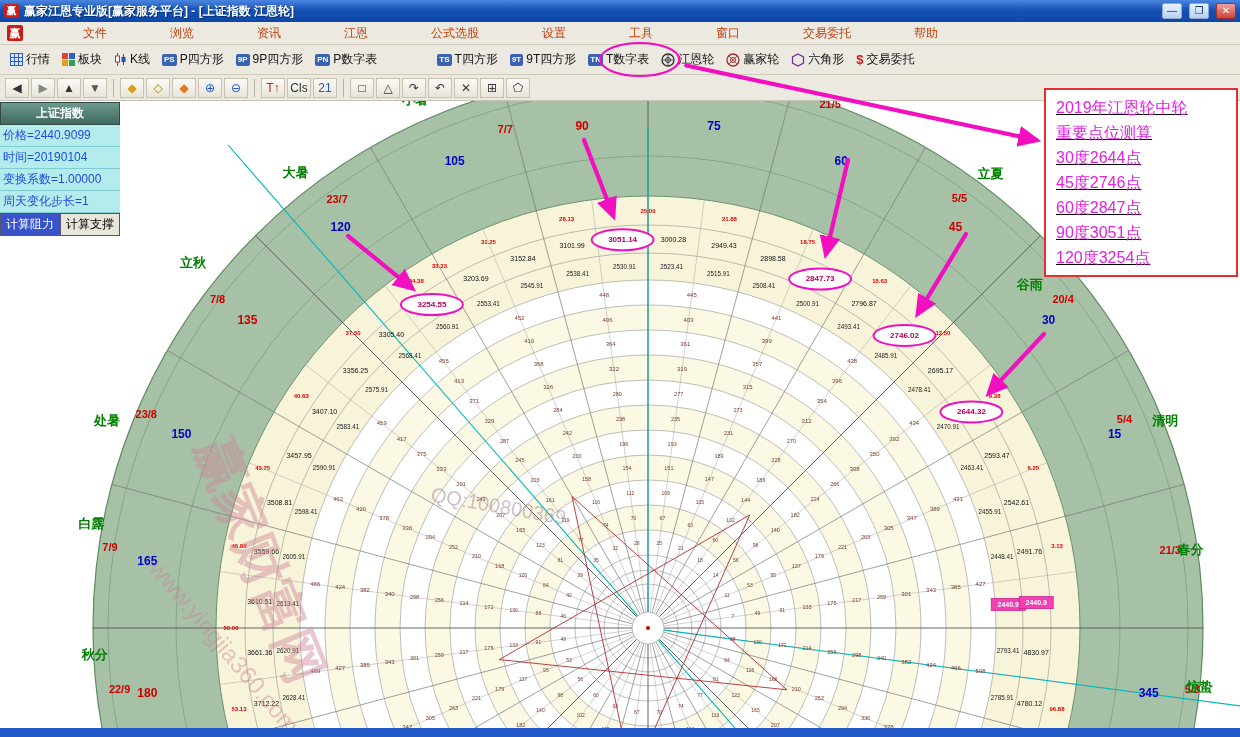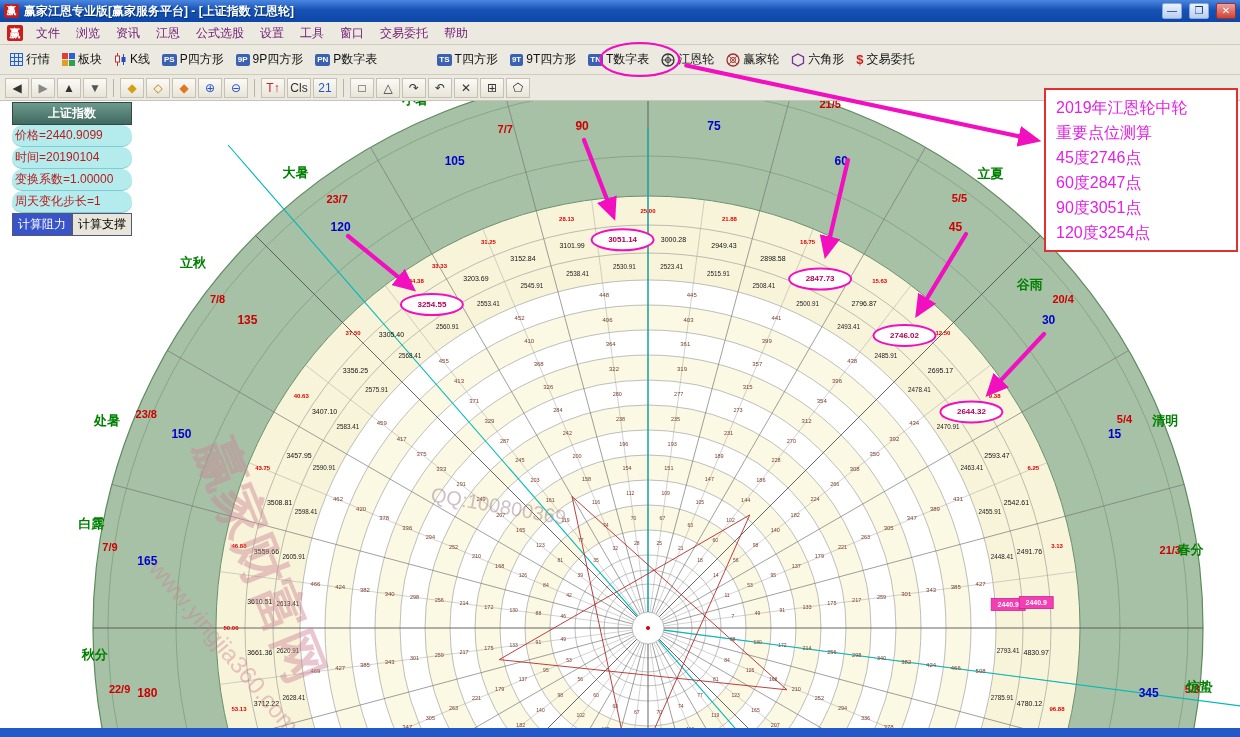--- a/index.html
+++ b/index.html
@@ -15,52 +15,52 @@
                 text-shadow:1px 1px 1px #00306e; white-space:nowrap; }
   .win-btn { width:20px; height:16px; margin-left:2px; border:1px solid #88a8d8;
              background:linear-gradient(#eaf2ff,#b8cef0); color:#123a7a; font-size:10px;
              line-height:14px; text-align:center; border-radius:2px; }
   .win-btn.close { background:linear-gradient(#f0a0a0,#cc4433); color:#fff; border-color:#a03030; }
 
   .menubar { height:23px; background:#ece9e0; border-bottom:1px solid #d0cbbd;
              display:flex; align-items:center; padding-left:2px; }
   .menu-logo { width:16px; height:16px; background:#c81e1e; color:#fff; font-weight:bold;
                font-size:11px; text-align:center; line-height:16px; margin:0 5px; border-radius:2px; }
-  .menu-item { font-size:12px; padding:10px 8px; color:#701a75; cursor:default; }
+  .menu-item { font-size:12px; padding:10px 8px; color:#c2410c; cursor:default;margin-left:47px; }
 
   .toolbar-main { height:30px; background:#ece9e0; border-bottom:1px solid #d0cbbd;
                   display:flex; align-items:center; padding:0 4px; }
   .tb1-item { display:flex; align-items:center; gap:3px; font-size:12px; color:#111;
               padding:3px 5px; border:1px solid transparent; white-space:nowrap; cursor:default; }
   .badge { display:inline-block; background:#3a62b0; color:#fff; font-size:8px; font-weight:bold;
            padding:2px 2px; border-radius:2px; line-height:8px; }
   .dollar { color:#d02020; font-weight:bold; font-size:13px; }
 
   .toolbar-draw { height:26px; background:#ece9e0; border-bottom:1px solid #c9c4b6;
                   display:flex; align-items:center; padding:0 5px; gap:2px; }
   .tb2-btn { min-width:24px; height:20px; border:1px solid #c6c1b2; padding:0 2px;
              background:linear-gradient(#fbfaf6,#e8e4d8); font-size:12px; display:flex;
              align-items:center; justify-content:center; color:#333; cursor:default; }
   .tb2-sep { width:1px; height:18px; background:#b8b3a4; margin:0 4px; }
 
   .main { position:relative; height:627px; background:#fff; overflow:hidden; }
   #wheel-svg { position:absolute; left:0; top:0; }
 
-  .info-panel { position:absolute; left:12px; top:1px; width:120px; z-index:6; font-size:12px; }
+  .info-panel { position:absolute; left:0; top:1px; width:120px; z-index:6; font-size:12px; }
   .info-header { background:linear-gradient(#6d9a8e,#40695f); color:#fff; text-align:center;
                  padding:2px 0; font-weight:bold; border:1px solid #2e4a42; }
   .info-row { background:#b4ecee; border-bottom:1px solid #7fcdd0; padding:2px 3px;
-              color:#b91c1c; white-space:nowrap;border-radius:10px; }
+              color:#1d4ed8; white-space:nowrap; }
   .info-buttons { display:flex; }
   .calc-btn { flex:1; text-align:center; font-size:12px; padding:2px 0; border:1px solid #55557a; cursor:default; }
   .calc-btn.primary { background:#3854c8; color:#fff; }
   .calc-btn.secondary { background:#e8e5da; color:#000; }
 
   .annotation-box { position:absolute; left:1044px; top:88px; width:194px; z-index:20;
-                    background:#fff; border:2px solid #e03030; padding:5px 10px; }
+                    background:#fff; border:2px solid #e03030; padding:5px 10px;text-decoration:underline; }
   .annotation-line { color:#e320e3; font-size:16px; line-height:25px; white-space:nowrap; }
 
   #overlay-svg { position:absolute; left:0; top:0; z-index:30; pointer-events:none; }
   .taskbar { height:9px; background:#2358c8; }
 </style>
 </head>
 <body>
 
 <div class="titlebar">
   <div class="app-icon">赢</div>
@@ -783,20 +783,21 @@
     <div class="info-buttons">
       <div class="calc-btn primary">计算阻力</div>
       <div class="calc-btn secondary">计算支撑</div>
     </div>
   </div>
 </div>
 
 <div class="annotation-box" id="annotation-box">
     <div class="annotation-line">2019年江恩轮中轮</div>
     <div class="annotation-line">重要点位测算</div>
+    <div class="annotation-line">30度2644点</div>
     <div class="annotation-line">45度2746点</div>
     <div class="annotation-line">60度2847点</div>
     <div class="annotation-line">90度3051点</div>
     <div class="annotation-line">120度3254点</div>
   </div>
 
 <svg id="overlay-svg" width="1240" height="737">
     <defs>
       <marker id="ah" markerWidth="5.5" markerHeight="5" refX="4.2" refY="2.5" orient="auto">
         <path d="M0,0 L5.5,2.5 L0,5 Z" fill="#f10fc0"></path>

